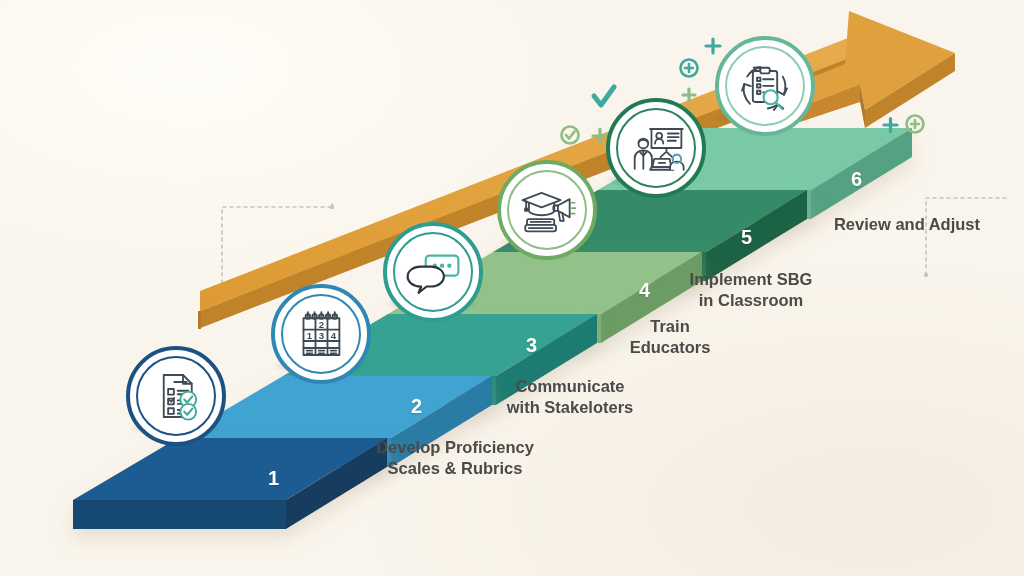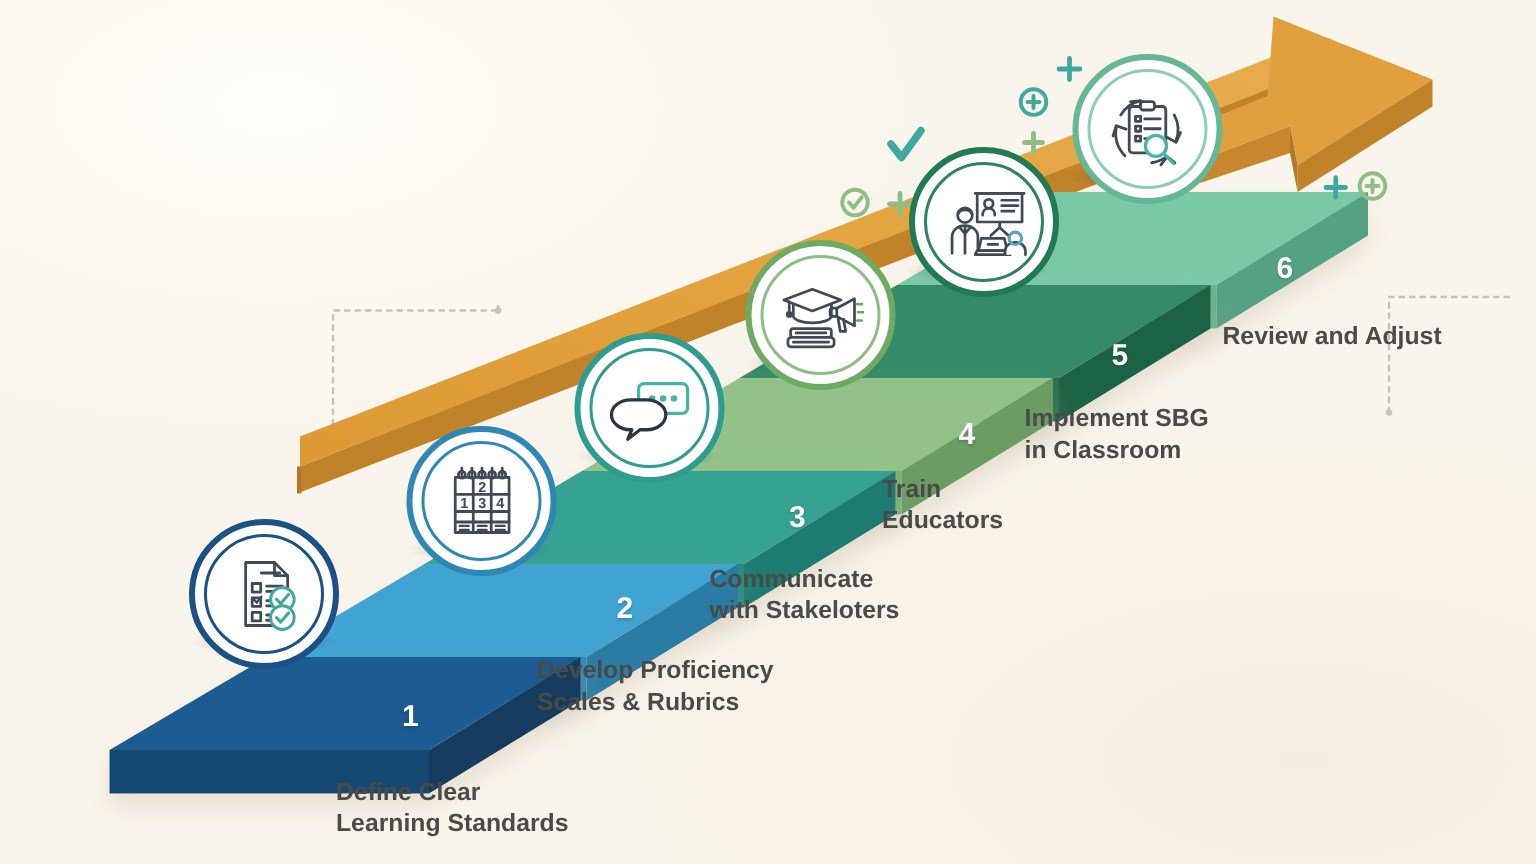--- a/index.html
+++ b/index.html
@@ -39,21 +39,21 @@
     text-shadow: 0 1px 2px rgba(0,0,0,.18);
     user-select: none;
   }
   
   .caption {
     position: absolute;
     color: #4a4a48;
     font-size: 16.5px;
     font-weight: 700;
     line-height: 1.28;
-    text-align: left;
+    text-align: center;
     white-space: pre-line;
     user-select: none;
   }
 
   
   .medallion {
     position: absolute;
     border-radius: 50%;
     background: #ffffff;
     display: flex;
@@ -369,25 +369,23 @@
     </svg>
   </div>
 
   <div class="step-num" style="left:268px; top:467px;">1</div>
   <div class="step-num" style="left:411px; top:395px;">2</div>
   <div class="step-num" style="left:526px; top:334px;">3</div>
   <div class="step-num" style="left:639px; top:279px;">4</div>
   <div class="step-num" style="left:741px; top:226px;">5</div>
   <div class="step-num" style="left:851px; top:168px;">6</div>
 
-  <div class="caption" style="left:224px; top:518px; width:192px;">Define Clear
-Learning Standards</div>
   <div class="caption" style="left:358px; top:437px; width:194px;">Develop Proficiency
 Scales &amp; Rubrics</div>
   <div class="caption" style="left:473px; top:376px; width:194px;">Communicate
 with Stakeloters</div>
   <div class="caption" style="left:588px; top:316px; width:164px;">Train
 Educators</div>
-  <div class="caption" style="left:683px; top:269px; width:178px;">Implement SBG
+  <div class="caption" style="left:662px; top:269px; width:178px;">Implement SBG
 in Classroom</div>
   <div class="caption" style="left:815px; top:214px; width:184px;">Review and Adjust</div>
 
 </div>
 
 </body></html>

